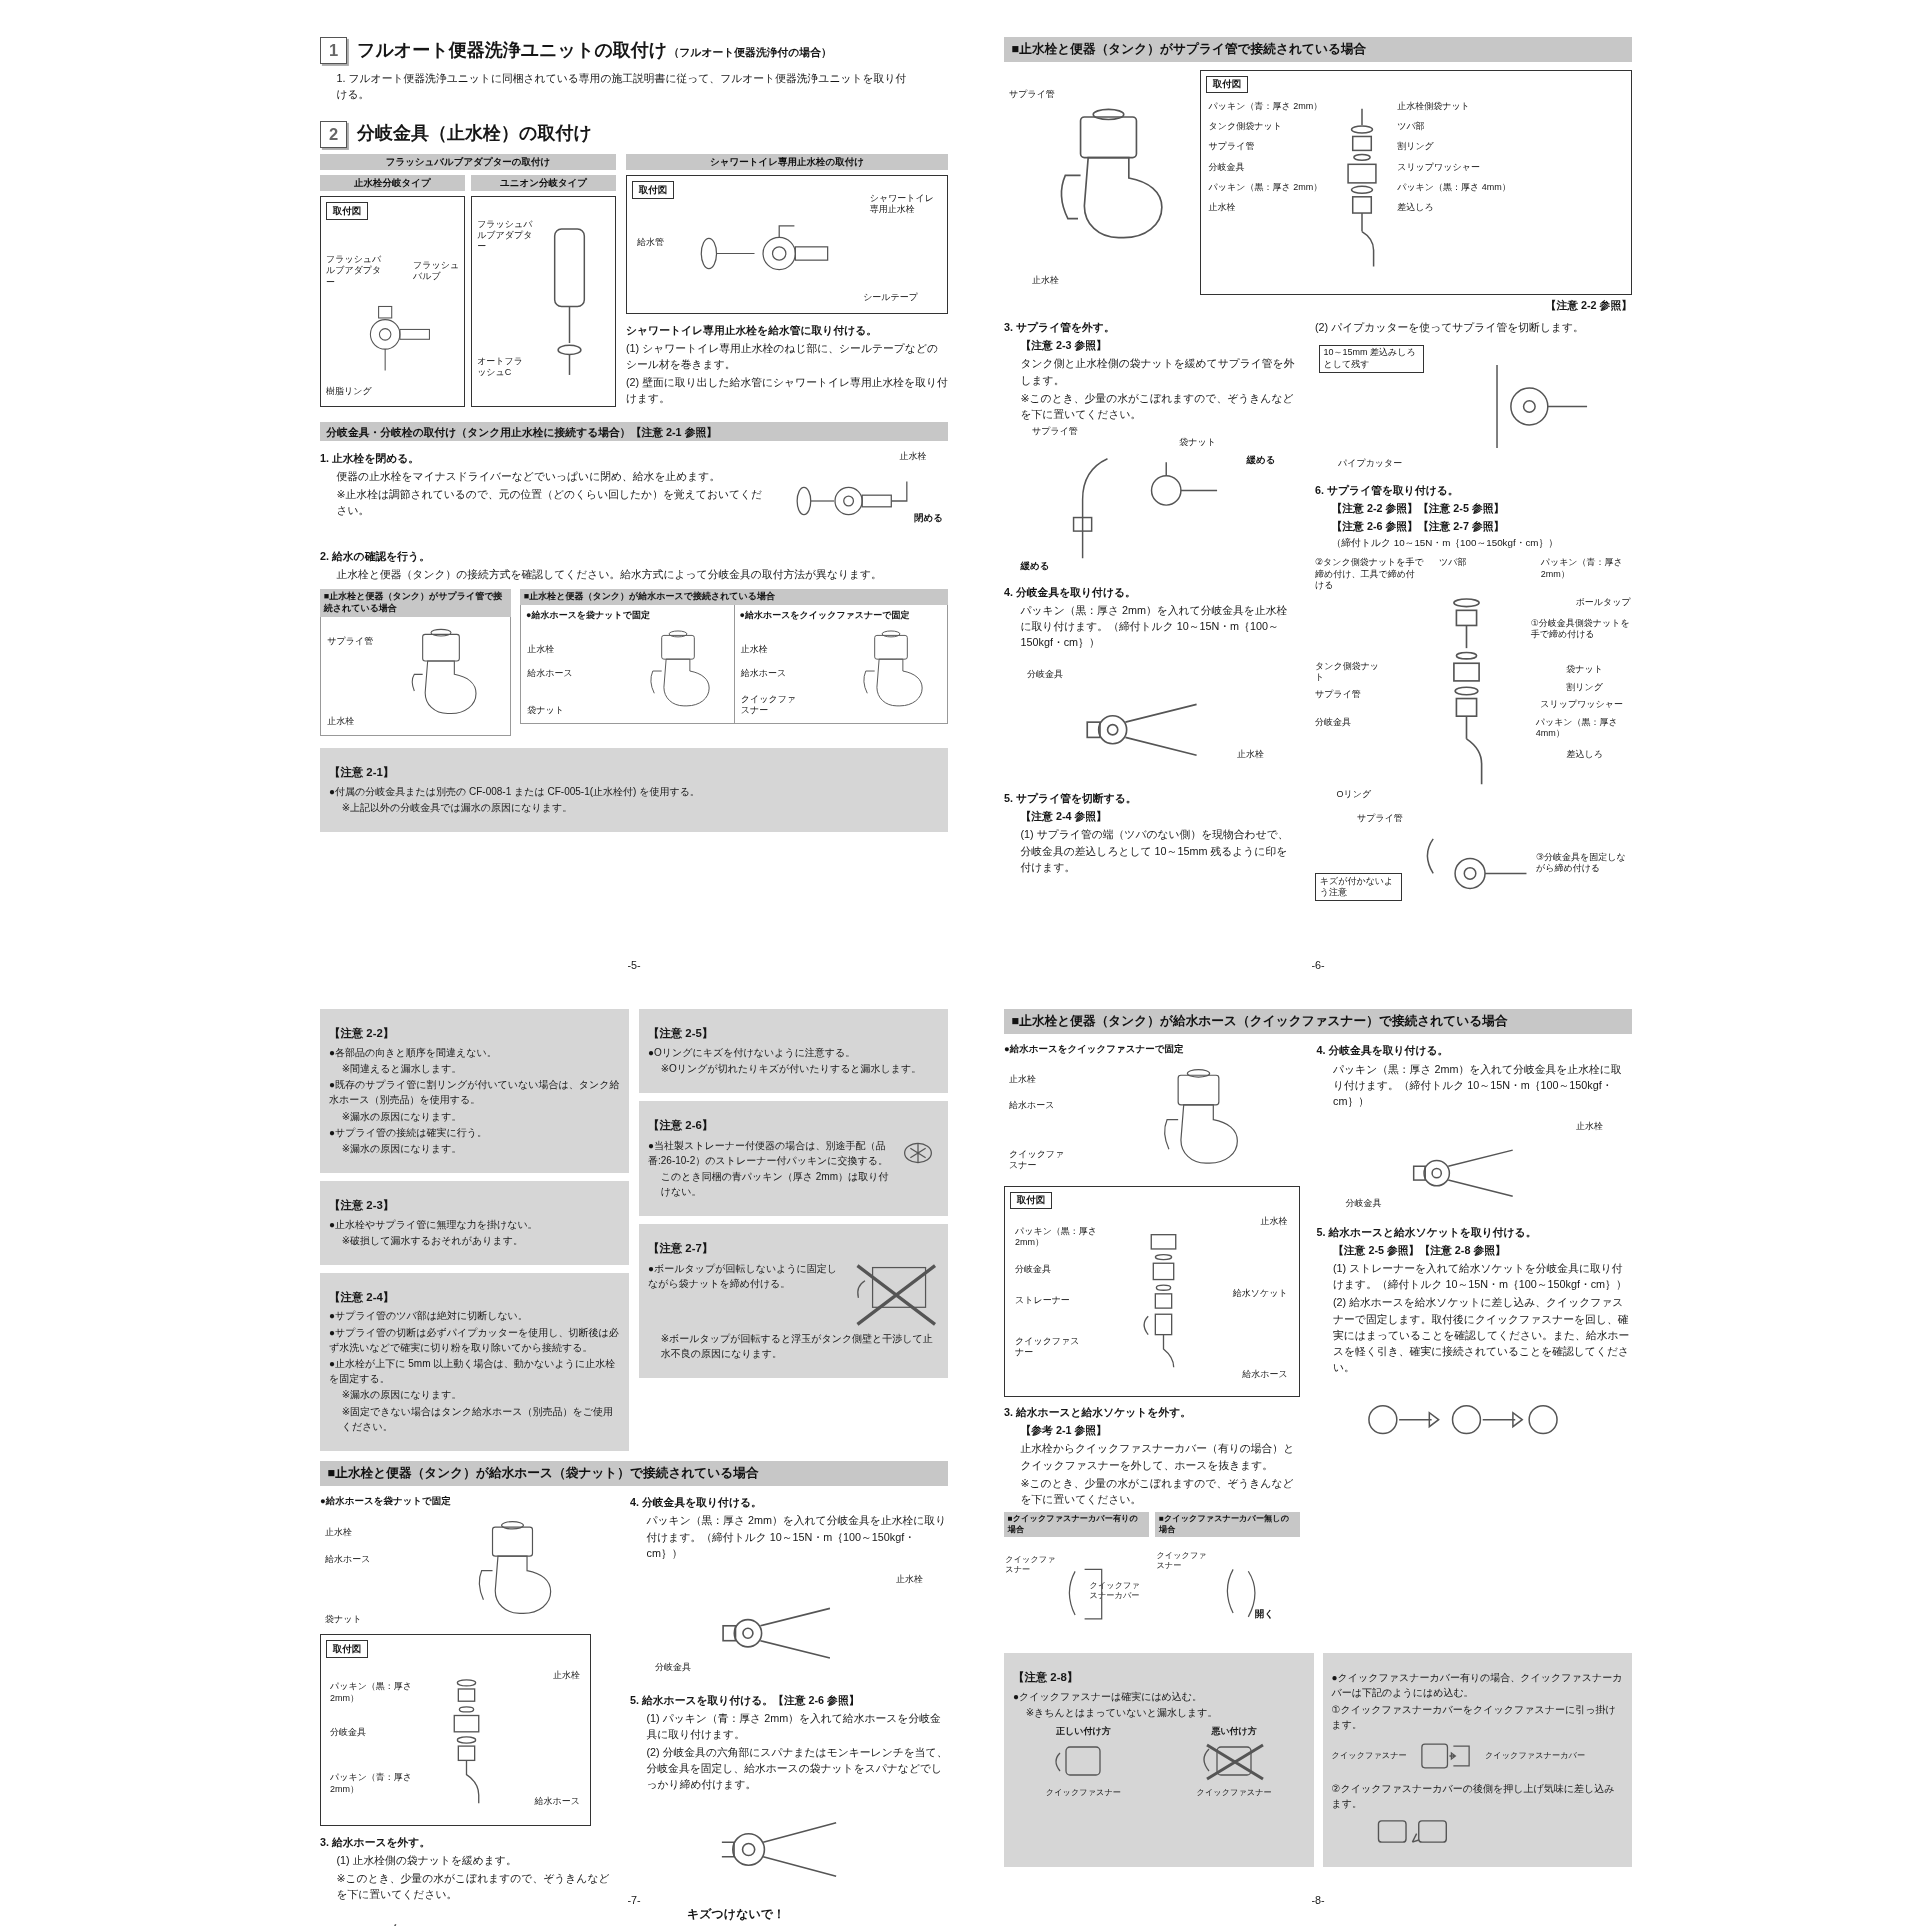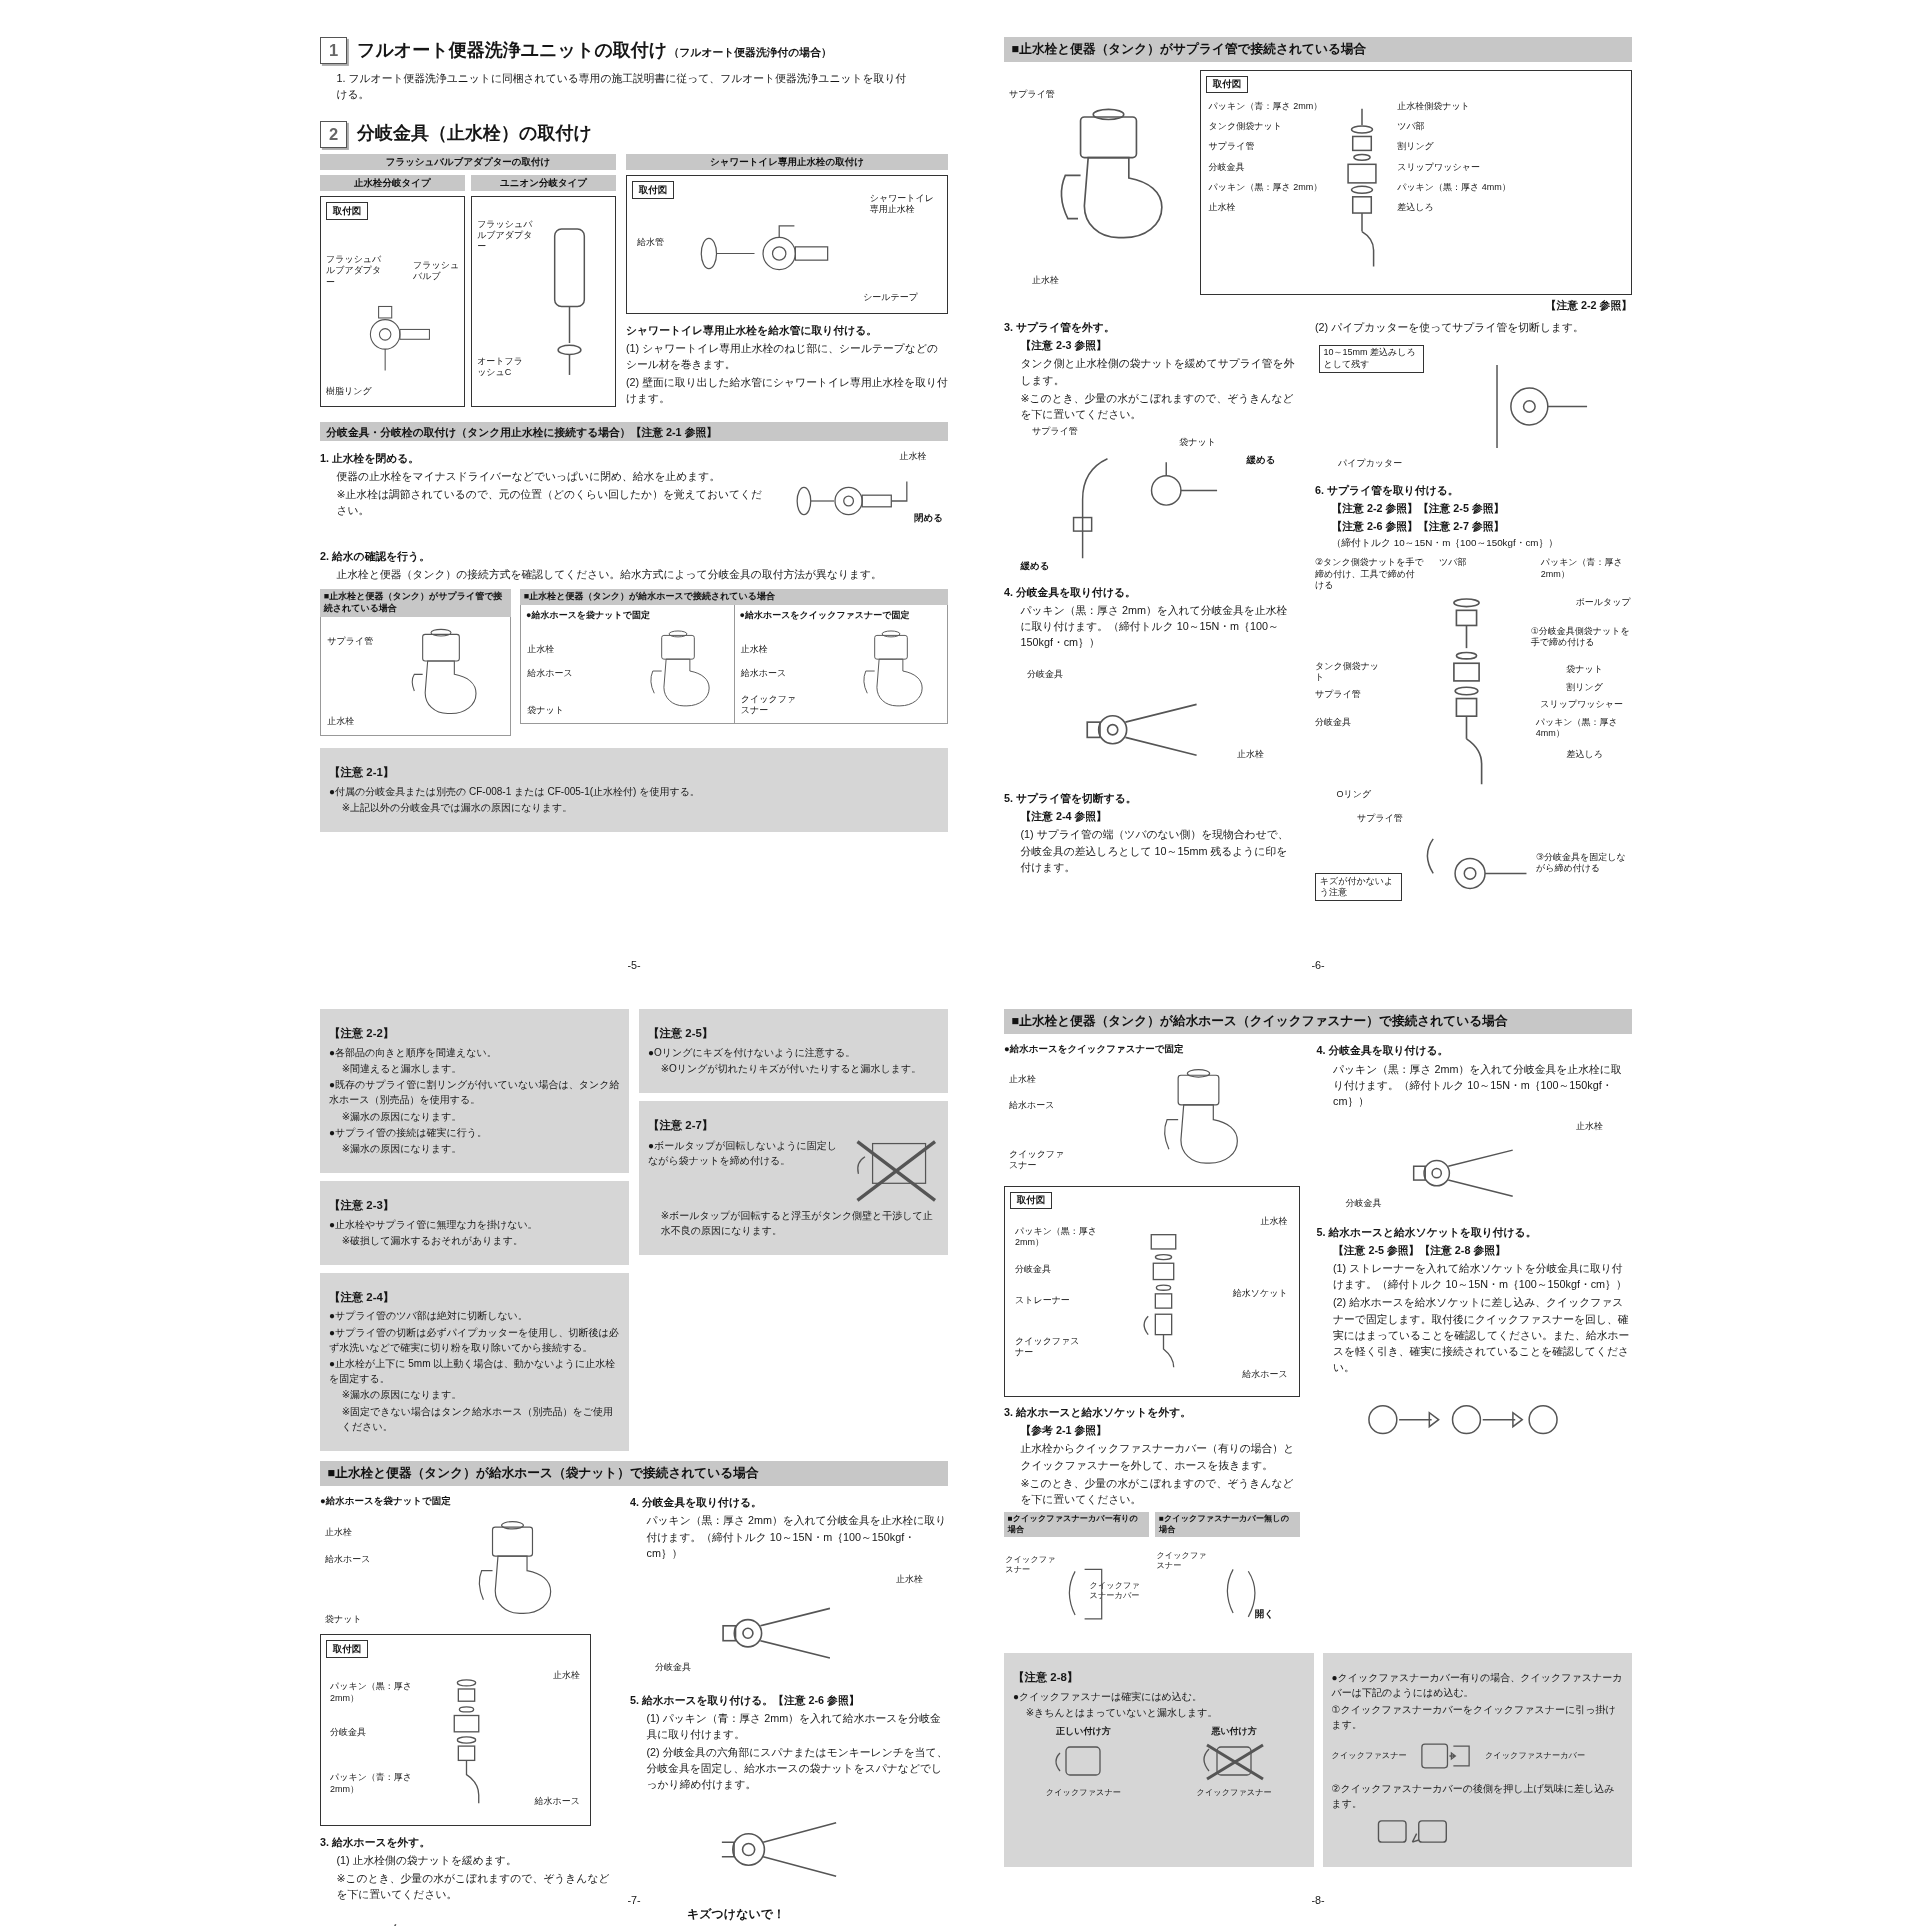--- a/index.html
+++ b/index.html
@@ -294,21 +294,21 @@
       </div>
       <p class="bold">6. サプライ管を取り付ける。</p>
       <p class="bold ind">【注意 2-2 参照】【注意 2-5 参照】</p>
       <p class="bold ind">【注意 2-6 参照】【注意 2-7 参照】</p>
       <p class="ind" style="font-size:9.8px">（締付トルク 10～15N・m｛100～150kgf・cm｝）</p>
       <div class="figplain" style="height:253px;margin-top:3.8px">
         <span class="lbl" style="left:0;top:2.5px;width:109px">②タンク側袋ナットを手で締め付け、工具で締め付ける</span>
         <span class="lbl" style="left:124px;top:2.5px">ツバ部</span>
         <span class="lbl" style="right:1.3px;top:2.5px;width:90px">パッキン（青：厚さ 2mm）</span>
         <span class="lbl" style="right:1.3px;top:42px">ボールタップ</span>
-        <span class="lbl" style="right:1.3px;top:71px;width:100px">①分岐金具側袋ナットを手で締め付ける</span>
+        <span class="lbl" style="right:1.3px;top:63px;width:100px">①分岐金具側袋ナットを手で締め付ける</span>
         <span class="lbl" style="left:0;top:106px;width:71px">タンク側袋ナット</span>
         <span class="lbl" style="left:0;top:134px">サプライ管</span>
         <span class="lbl" style="left:0;top:162px">分岐金具</span>
         <span class="lbl" style="right:29px;top:109px">袋ナット</span>
         <span class="lbl" style="right:29px;top:127px">割リング</span>
         <span class="lbl" style="right:9px;top:144px">スリップワッシャー</span>
         <span class="lbl" style="right:1.3px;top:162px;width:95px">パッキン（黒：厚さ 4mm）</span>
         <span class="lbl" style="right:29px;top:194px">差込しろ</span>
         <span class="lbl" style="left:21.5px;bottom:7.6px">Oリング</span>
         <svg class="sk skc" style="left:120px;top:34px" width="63" height="209" viewBox="0 0 50 160">
@@ -367,20 +367,33 @@
         <p class="nsub">※固定できない場合はタンク給水ホース（別売品）をご使用ください。</p>
       </div>
     </div>
     <div style="flex:1">
       <div class="notebox">
         <p class="ntitle">【注意 2-5】</p>
         <p class="nitem">●Oリングにキズを付けないように注意する。</p>
         <p class="nsub">※Oリングが切れたりキズが付いたりすると漏水します。</p>
       </div>
       <div class="notebox" style="margin-top:7.6px">
+        <p class="ntitle">【注意 2-6】</p>
+        <div class="row" style="gap:5px">
+          <div style="flex:1">
+            <p class="nitem">●当社製ストレーナー付便器の場合は、別途手配（品番:26-10-2）のストレーナー付パッキンに交換する。</p>
+            <p class="nsub">このとき同梱の青パッキン（厚さ 2mm）は取り付けない。</p>
+          </div>
+          <svg class="sk" width="42" height="34" viewBox="0 0 44 34" style="flex:none">
+            <ellipse cx="22" cy="17" rx="14" ry="10"></ellipse>
+            <path d="M14 12 l16 10 M14 22 l16 -10 M22 7 v20"></path>
+          </svg>
+        </div>
+      </div>
+      <div class="notebox" style="margin-top:7.6px">
         <p class="ntitle">【注意 2-7】</p>
         <div class="row" style="gap:5px">
           <p class="nitem" style="flex:1">●ボールタップが回転しないように固定しながら袋ナットを締め付ける。</p>
           <svg class="sk" width="95" height="70" viewBox="0 0 100 74" style="flex:none">
             <rect x="30" y="8" width="56" height="42"></rect>
             <path d="M22 22 q-10 6 -7 18"></path>
             <path d="M14 6 L96 68 M96 6 L14 68" style="stroke-width:3.5"></path>
           </svg>
         </div>
         <p class="nsub">※ボールタップが回転すると浮玉がタンク側壁と干渉して止水不良の原因になります。</p>

